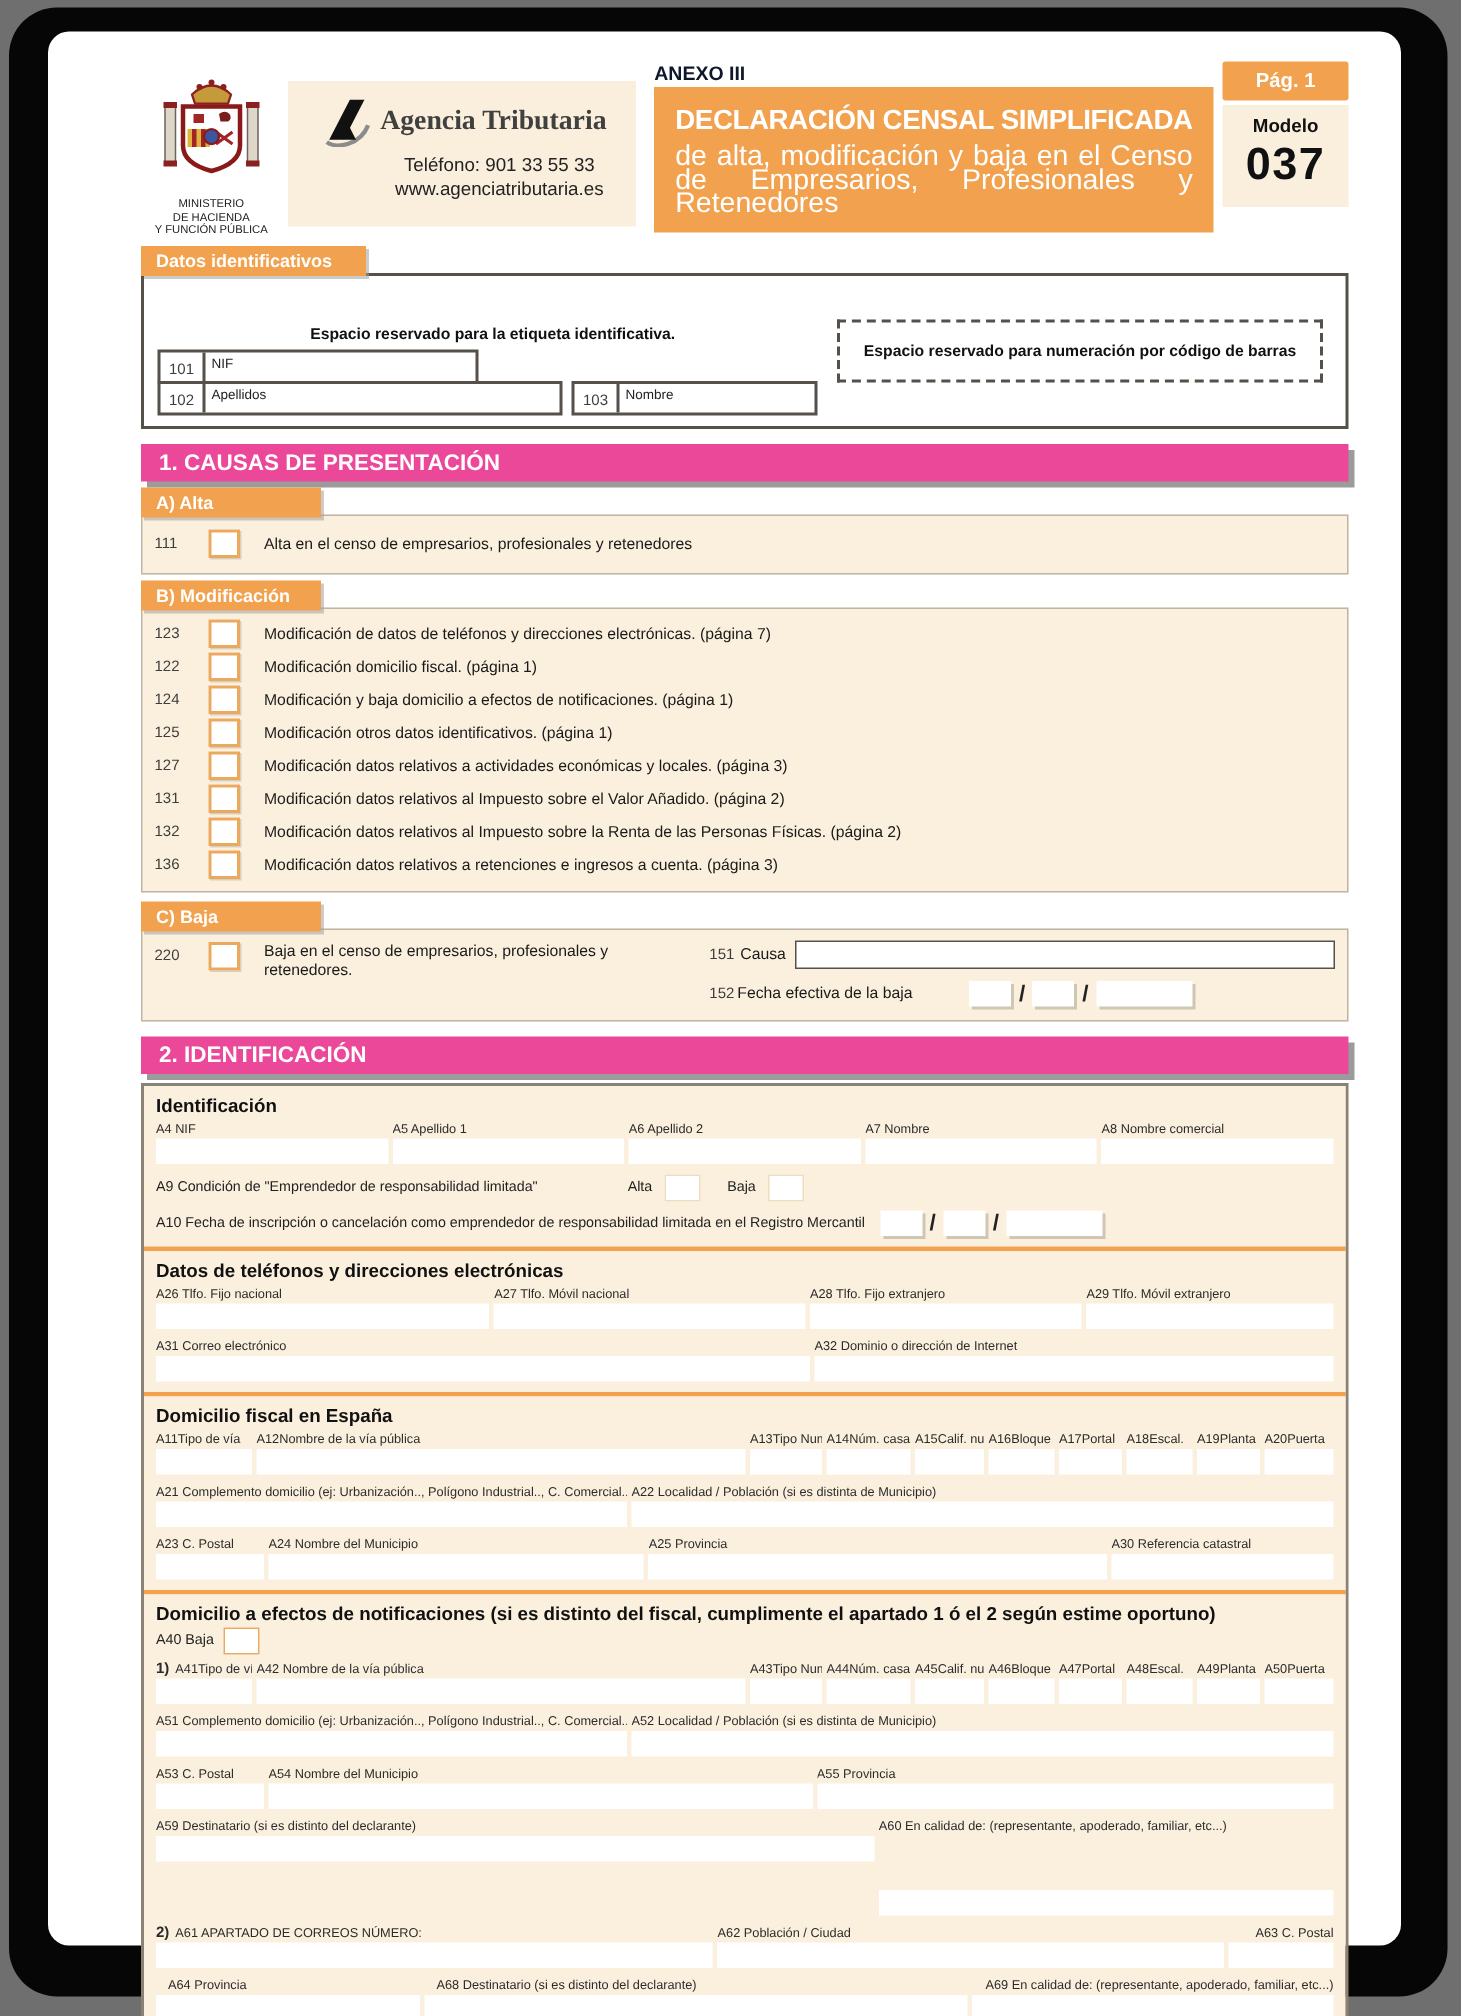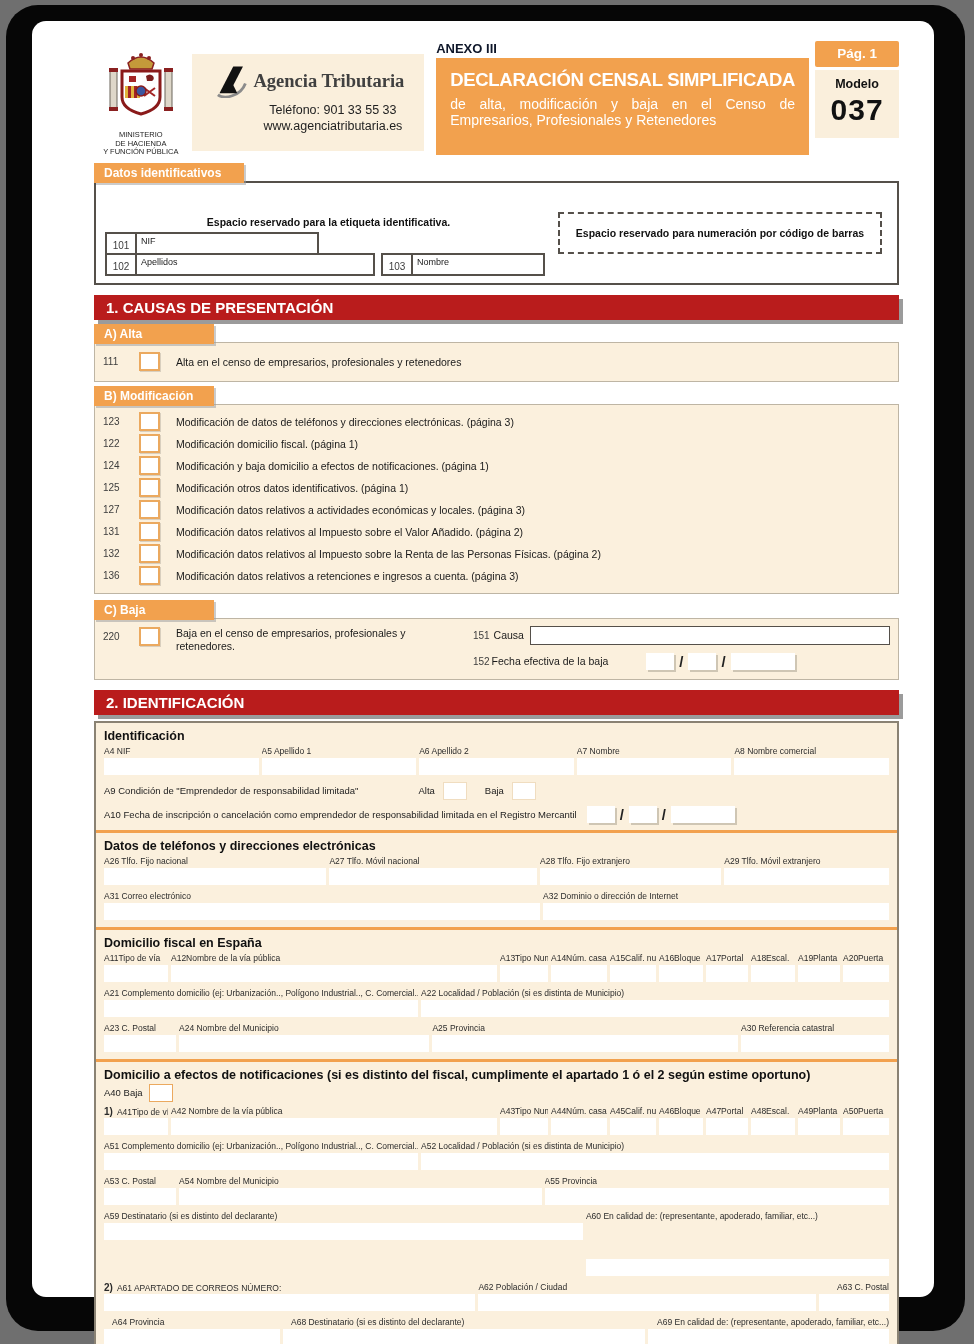--- a/index.html
+++ b/index.html
@@ -13,31 +13,31 @@
   .coat-wrap { width:96px; text-align:center; padding-top:8px; }
   .ministry { font-size:7.5px; line-height:8.5px; color:#1c1c1c; margin-top:2px; }
   .agencia-box { width:238px; background:#FAEFDC; margin-left:4px; margin-top:13px; height:97px; padding:10px 8px 0 10px; }
   .agencia-row { display:flex; align-items:center; justify-content:center; gap:6px; }
   .agencia-name { font-family:"Liberation Serif", serif; font-weight:bold; font-size:18.5px; color:#404040; }
   .agencia-contact { text-align:center; padding-left:48px; font-size:12.5px; line-height:16px; color:#222; margin-top:4px; }
   .hdr-center { flex:1; margin-left:12px; }
   .anexo { text-align:left; font-weight:bold; font-size:13px; color:#0f172a; margin-bottom:2px; }
   .title-box { background:#F2A14E; height:97px; padding:11px 14px 0 14px; }
   .title-main { color:#fff; font-weight:bold; font-size:18.5px; letter-spacing:-0.3px; margin-bottom:6px; white-space:nowrap; }
-  .title-sub { color:#fff; font-size:14px; line-height:15.5px; text-align:justify; }
+  .title-sub { color:#fff; font-size:19px; line-height:15.5px; text-align:justify; }
   .hdr-right { width:86px; margin-left:6px; }
   .pag-badge { background:#F2A14E; color:#fff; font-weight:bold; font-size:13.5px; text-align:center; height:26px; line-height:26px; border-radius:2px; }
   .modelo-box { background:#FAEFDC; height:68px; margin-top:3px; text-align:center; }
   .modelo-label { font-weight:bold; font-size:12.5px; padding-top:7px; color:#111; }
   .modelo-num { font-weight:bold; font-size:30px; letter-spacing:1px; color:#111; margin-top:2px; }
 
   
   .tab { display:inline-block; background:#F2A14E; color:#fff; font-weight:bold; font-size:12px; padding:3px 16px 3px 10px; min-width:150px; box-shadow:2px 2px 0 rgba(160,160,160,.55); position:relative; z-index:2; }
   .tab.small { min-width:120px; }
-  .band { background:#b91c1c; color:#fff; font-weight:bold; font-size:15px; padding:4px 0 4px 12px; box-shadow:4px 4px 0 rgba(130,130,130,.8); }
+  .band { background:#ec4899; color:#fff; font-weight:bold; font-size:15px; padding:4px 0 4px 12px; box-shadow:4px 4px 0 rgba(130,130,130,.8); }
   .panel { background:#FBF0DD; border:1px solid #beb5a4; padding:5px 8px; position:relative; z-index:1; }
 
   
   .datos-outer { border:2px solid #55504a; background:#fff; height:104px; margin-top:-2px; padding:7px 9px; display:flex; position:relative; z-index:1; }
   .etq { width:447px; display:flex; flex-direction:column; justify-content:flex-end; }
   .etq-caption { text-align:center; font-weight:bold; font-size:10.5px; color:#111; margin-bottom:4px; }
   .tagrow { display:flex; border:2px solid #55504a; background:#fff; height:23px; }
   .tagrow + .tagline, .tagline { display:flex; margin-top:-2px; }
   .tagcode { width:30px; border-right:2px solid #55504a; font-size:10px; color:#3d3d3d; display:flex; align-items:flex-end; justify-content:center; padding-bottom:2px; }
   .taglabel { flex:1; font-size:9px; color:#222; padding:2px 4px; }
@@ -193,21 +193,21 @@
       </div>
     </div>
   </div>
 
   <div class="mt4">
     <span class="tab small">B) Modificación</span>
     <div class="panel" style="margin-top:-2px;padding-top:6px;padding-bottom:6px;">
       <div class="ckrow modrow">
         <span class="code">123</span>
         <span class="cb"></span>
-        <span class="cklabel">Modificación de datos de teléfonos y direcciones electrónicas. (página 3)</span>
+        <span class="cklabel">Modificación de datos de teléfonos y direcciones electrónicas. (página 7)</span>
       </div>
       <div class="ckrow modrow">
         <span class="code">122</span>
         <span class="cb"></span>
         <span class="cklabel">Modificación domicilio fiscal. (página 1)</span>
       </div>
       <div class="ckrow modrow">
         <span class="code">124</span>
         <span class="cb"></span>
         <span class="cklabel">Modificación y baja domicilio a efectos de notificaciones. (página 1)</span>

